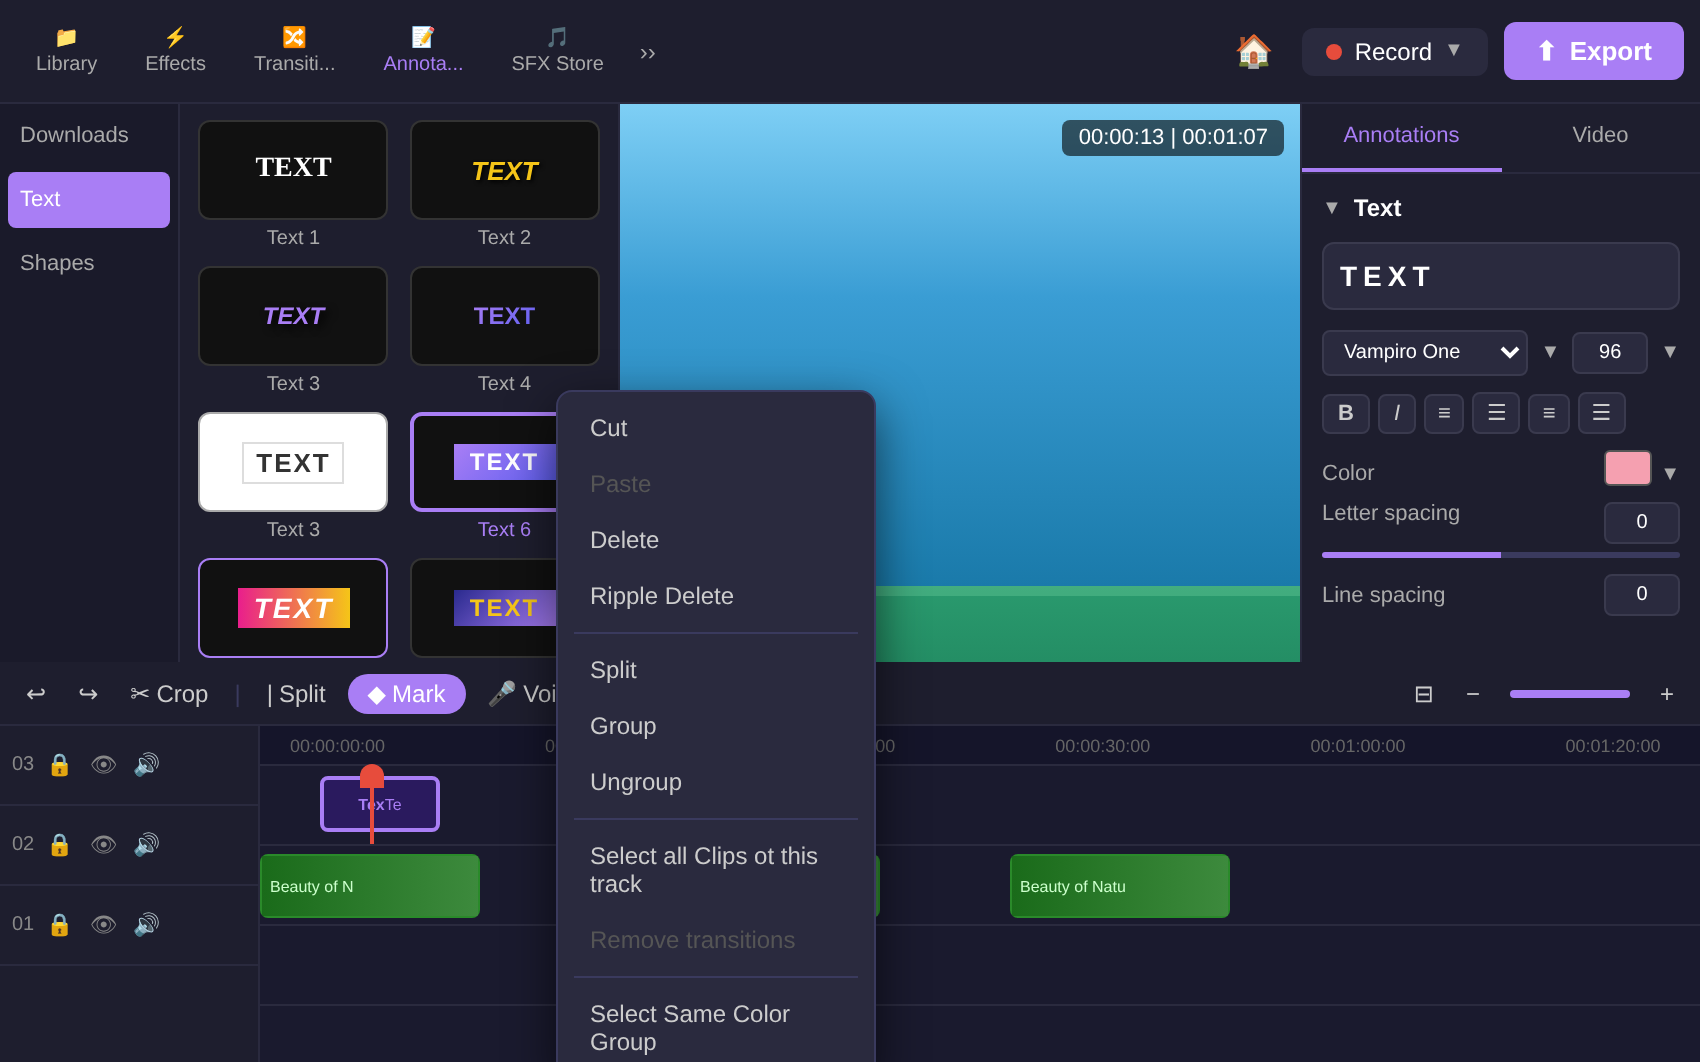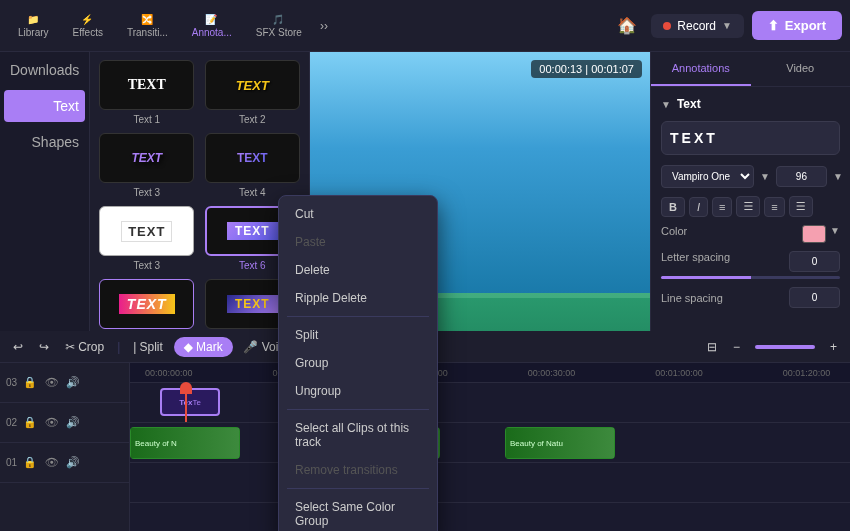--- a/index.html
+++ b/index.html
@@ -16,21 +16,21 @@
     .record-dot { width: 8px; height: 8px; background: #e74c3c; border-radius: 50%; }
     .record-arrow { color: #aaa; font-size: 10px; }
     .export-btn { background: #a97ef5; border: none; color: #fff; border-radius: 6px; padding: 7px 16px; cursor: pointer; font-size: 13px; font-weight: 600; display: flex; align-items: center; gap: 6px; }
     .home-btn { background: none; border: none; color: #aaa; cursor: pointer; padding: 6px; font-size: 16px; }
 
     
     .main-content { display: flex; height: calc(531px - 52px); }
 
     
     .left-panel { width: 90px; background: #1a1a2a; border-right: 1px solid #2a2a3e; display: flex; flex-direction: column; }
-    .left-panel-item { padding: 8px 6px; text-align: right; cursor: pointer; color: #aaa; font-size: 14px; border-radius: 4px; margin: 2px 4px; }
+    .left-panel-item { padding: 8px 6px; text-align: left; cursor: pointer; color: #aaa; font-size: 11px; border-radius: 4px; margin: 2px 4px; }
     .left-panel-item.active { background: #a97ef5; color: #fff; }
 
     
     .annotations-panel { width: 220px; background: #1e1e2e; border-right: 1px solid #2a2a3e; overflow-y: auto; }
     .annot-grid { display: grid; grid-template-columns: 1fr 1fr; gap: 8px; padding: 8px; }
     .annot-item { display: flex; flex-direction: column; align-items: center; gap: 4px; }
     .annot-thumb { width: 95px; height: 50px; border-radius: 6px; display: flex; align-items: center; justify-content: center; overflow: hidden; background: #2a2a3e; cursor: pointer; position: relative; }
     .annot-thumb.selected { border: 2px solid #a97ef5; }
     .annot-label { font-size: 10px; color: #aaa; }
 
@@ -48,25 +48,25 @@
     .right-tabs { display: flex; border-bottom: 1px solid #2a2a3e; }
     .right-tab { flex: 1; text-align: center; padding: 10px 6px; font-size: 11px; color: #aaa; cursor: pointer; }
     .right-tab.active { color: #a97ef5; border-bottom: 2px solid #a97ef5; }
     .right-content { padding: 10px; flex: 1; overflow-y: auto; }
     .section-header { display: flex; align-items: center; gap: 6px; margin-bottom: 10px; font-size: 12px; font-weight: 600; }
     .section-arrow { color: #aaa; font-size: 10px; }
     .text-input-box { background: #2a2a3e; border: 1px solid #3a3a4e; border-radius: 6px; padding: 8px; margin-bottom: 10px; }
     .text-input-box span { font-size: 13px; font-weight: bold; letter-spacing: 2px; }
     .font-row { display: flex; align-items: center; gap: 6px; margin-bottom: 8px; }
     .font-select { background: #2a2a3e; border: 1px solid #3a3a4e; color: #fff; border-radius: 4px; padding: 4px 6px; font-size: 10px; flex: 1; cursor: pointer; }
-    .num-input { background: #2a2a3e; border: 1px solid #3a3a4e; color: #fff; border-radius: 4px; padding: 4px 6px; font-size: 10px; width: 51px; text-align: center; }
+    .num-input { background: #2a2a3e; border: 1px solid #3a3a4e; color: #fff; border-radius: 4px; padding: 4px 6px; font-size: 10px; width: 38px; text-align: center; }
     .style-row { display: flex; align-items: center; gap: 4px; margin-bottom: 8px; }
     .style-btn { background: #2a2a3e; border: 1px solid #3a3a4e; color: #ccc; border-radius: 4px; padding: 3px 7px; cursor: pointer; font-size: 11px; }
     .align-btn { background: #2a2a3e; border: 1px solid #3a3a4e; color: #ccc; border-radius: 4px; padding: 3px 6px; cursor: pointer; font-size: 11px; }
-    .prop-row { display: flex; align-items: flex-start; margin-bottom: 8px; }
+    .prop-row { display: flex; align-items: flex-end; margin-bottom: 8px; }
     .prop-label { flex: 1; color: #aaa; font-size: 11px; }
     .color-swatch { width: 24px; height: 18px; background: #f5a0b0; border-radius: 3px; border: 1px solid #555; cursor: pointer; }
     .slider-row { display: flex; align-items: center; gap: 6px; }
     .slider-track { flex: 1; height: 3px; background: #a97ef5; border-radius: 2px; }
     .timeline-toolbar { height: 32px; background: #1e1e2e; display: flex; align-items: center; gap: 6px; padding: 0 8px; border-bottom: 1px solid #2a2a3e; }
     .tl-btn { background: none; border: none; color: #ccc; cursor: pointer; font-size: 12px; padding: 3px 5px; border-radius: 3px; display: flex; align-items: center; gap: 3px; }
     .tl-btn.active-mark { background: #a97ef5; color: #fff; border-radius: 10px; padding: 3px 10px; }
     .timeline-body { display: flex; height: calc(200px - 32px); }
     .tl-left-gutter { width: 130px; background: #1e1e2e; border-right: 1px solid #2a2a3e; display: flex; flex-direction: column; }
     .tl-row-header { display: flex; align-items: center; height: 40px; padding: 0 6px; gap: 4px; border-bottom: 1px solid #2a2a3e; }

